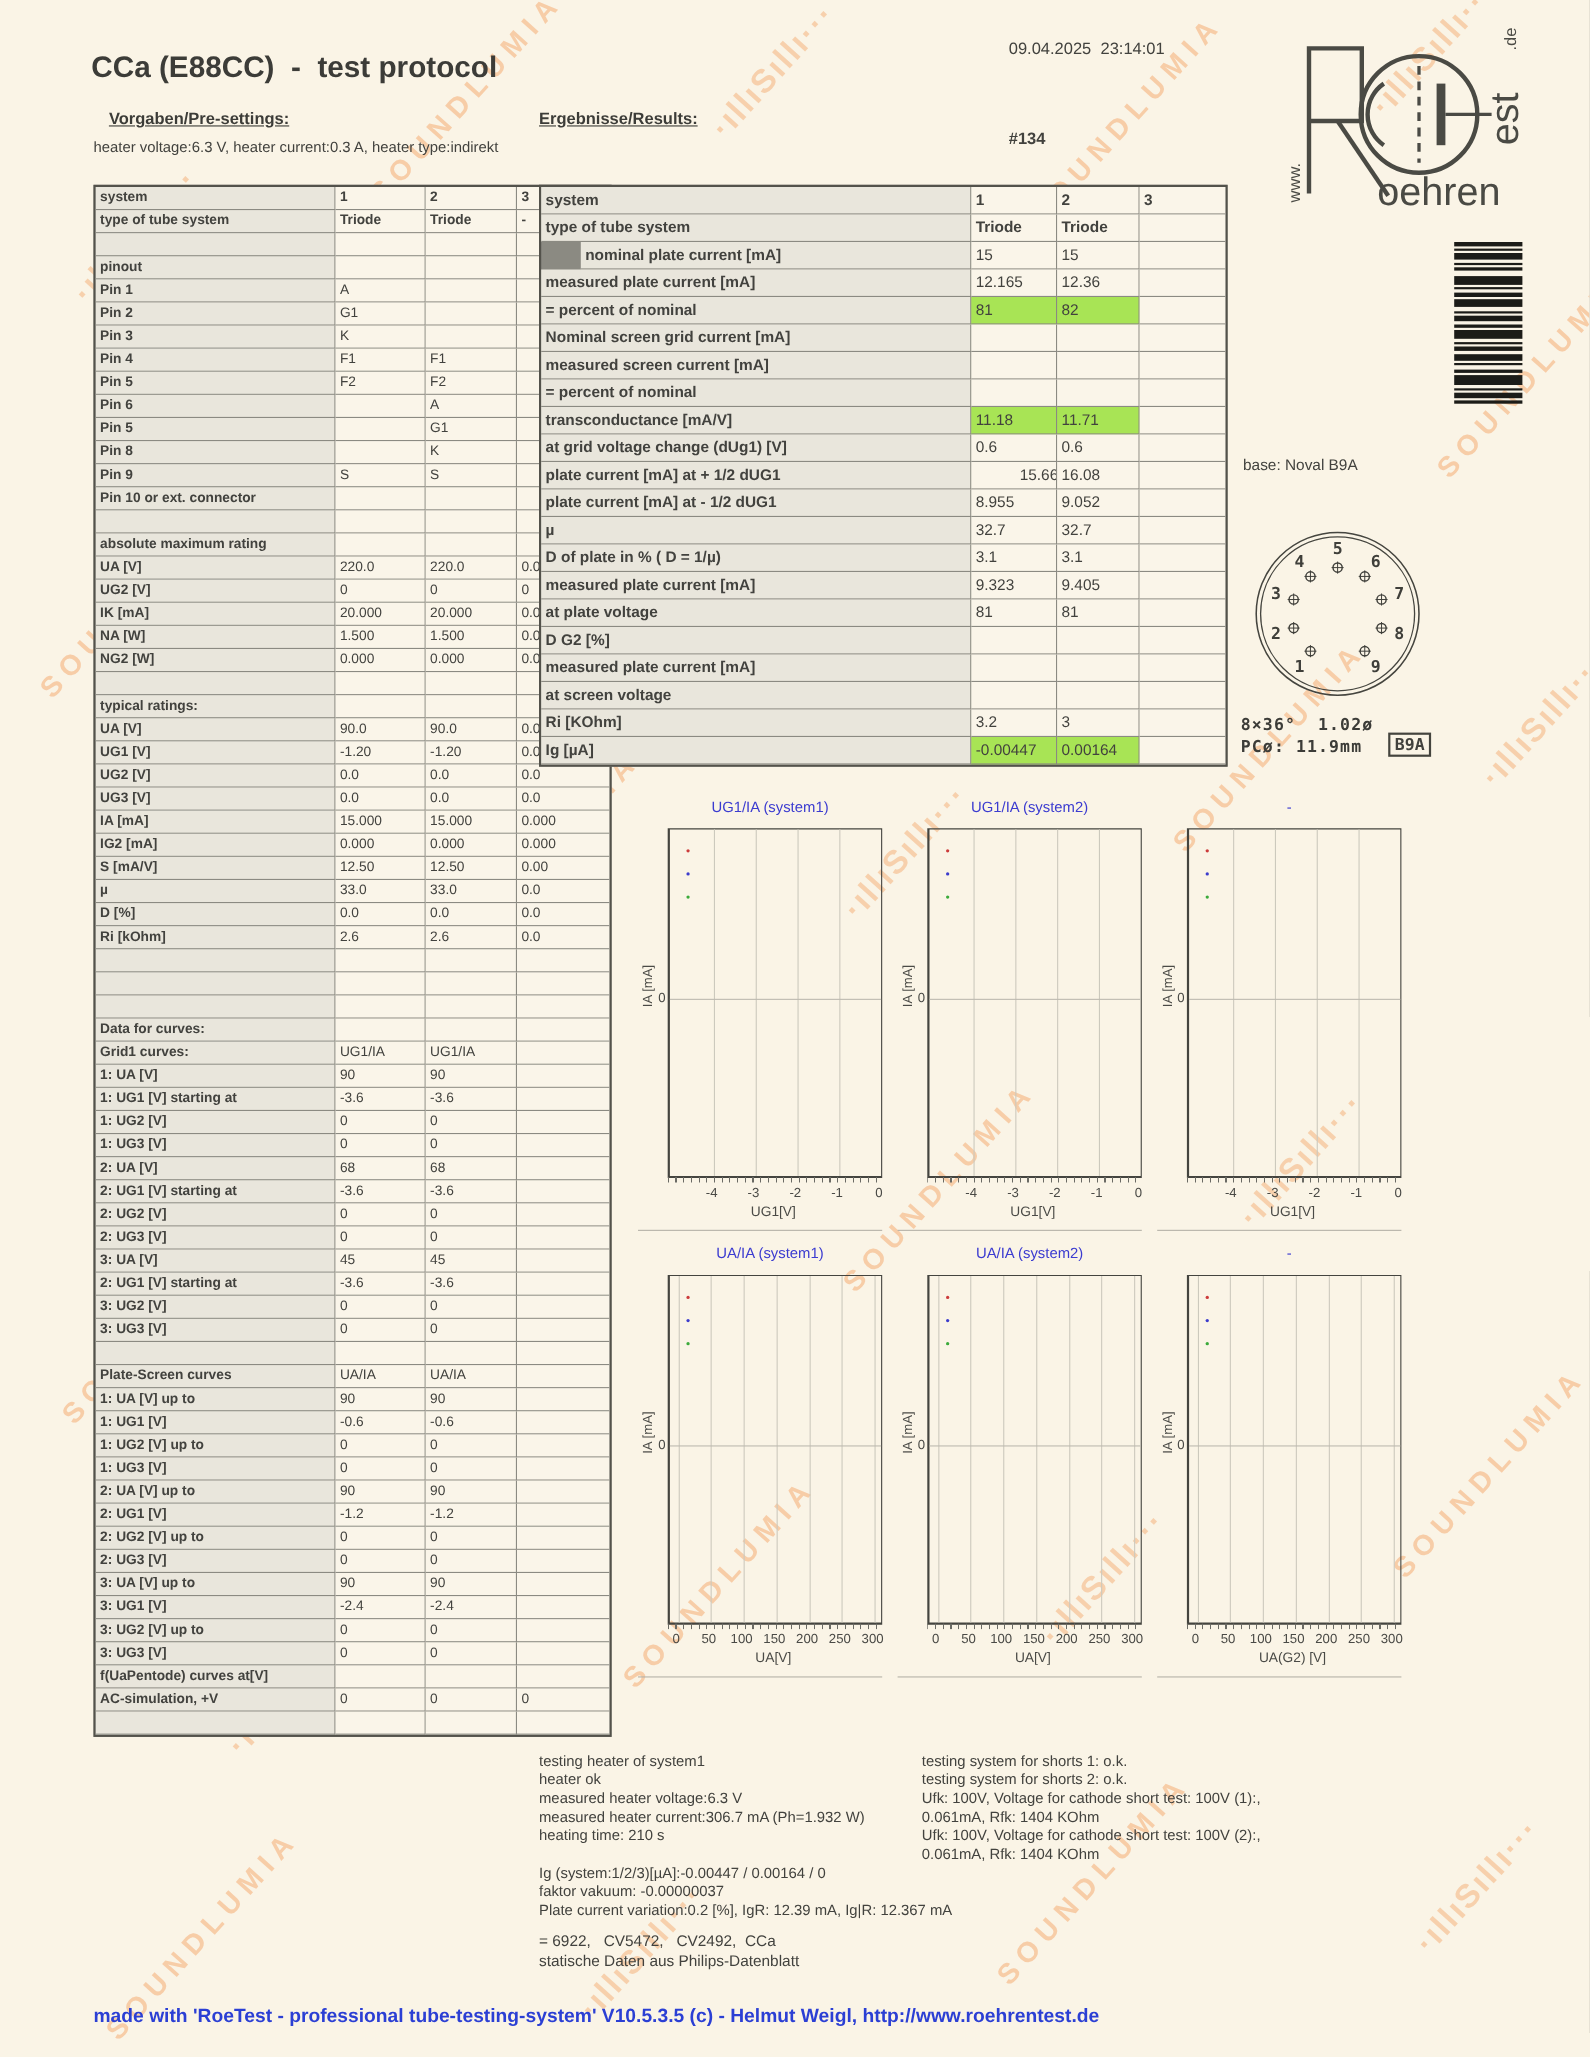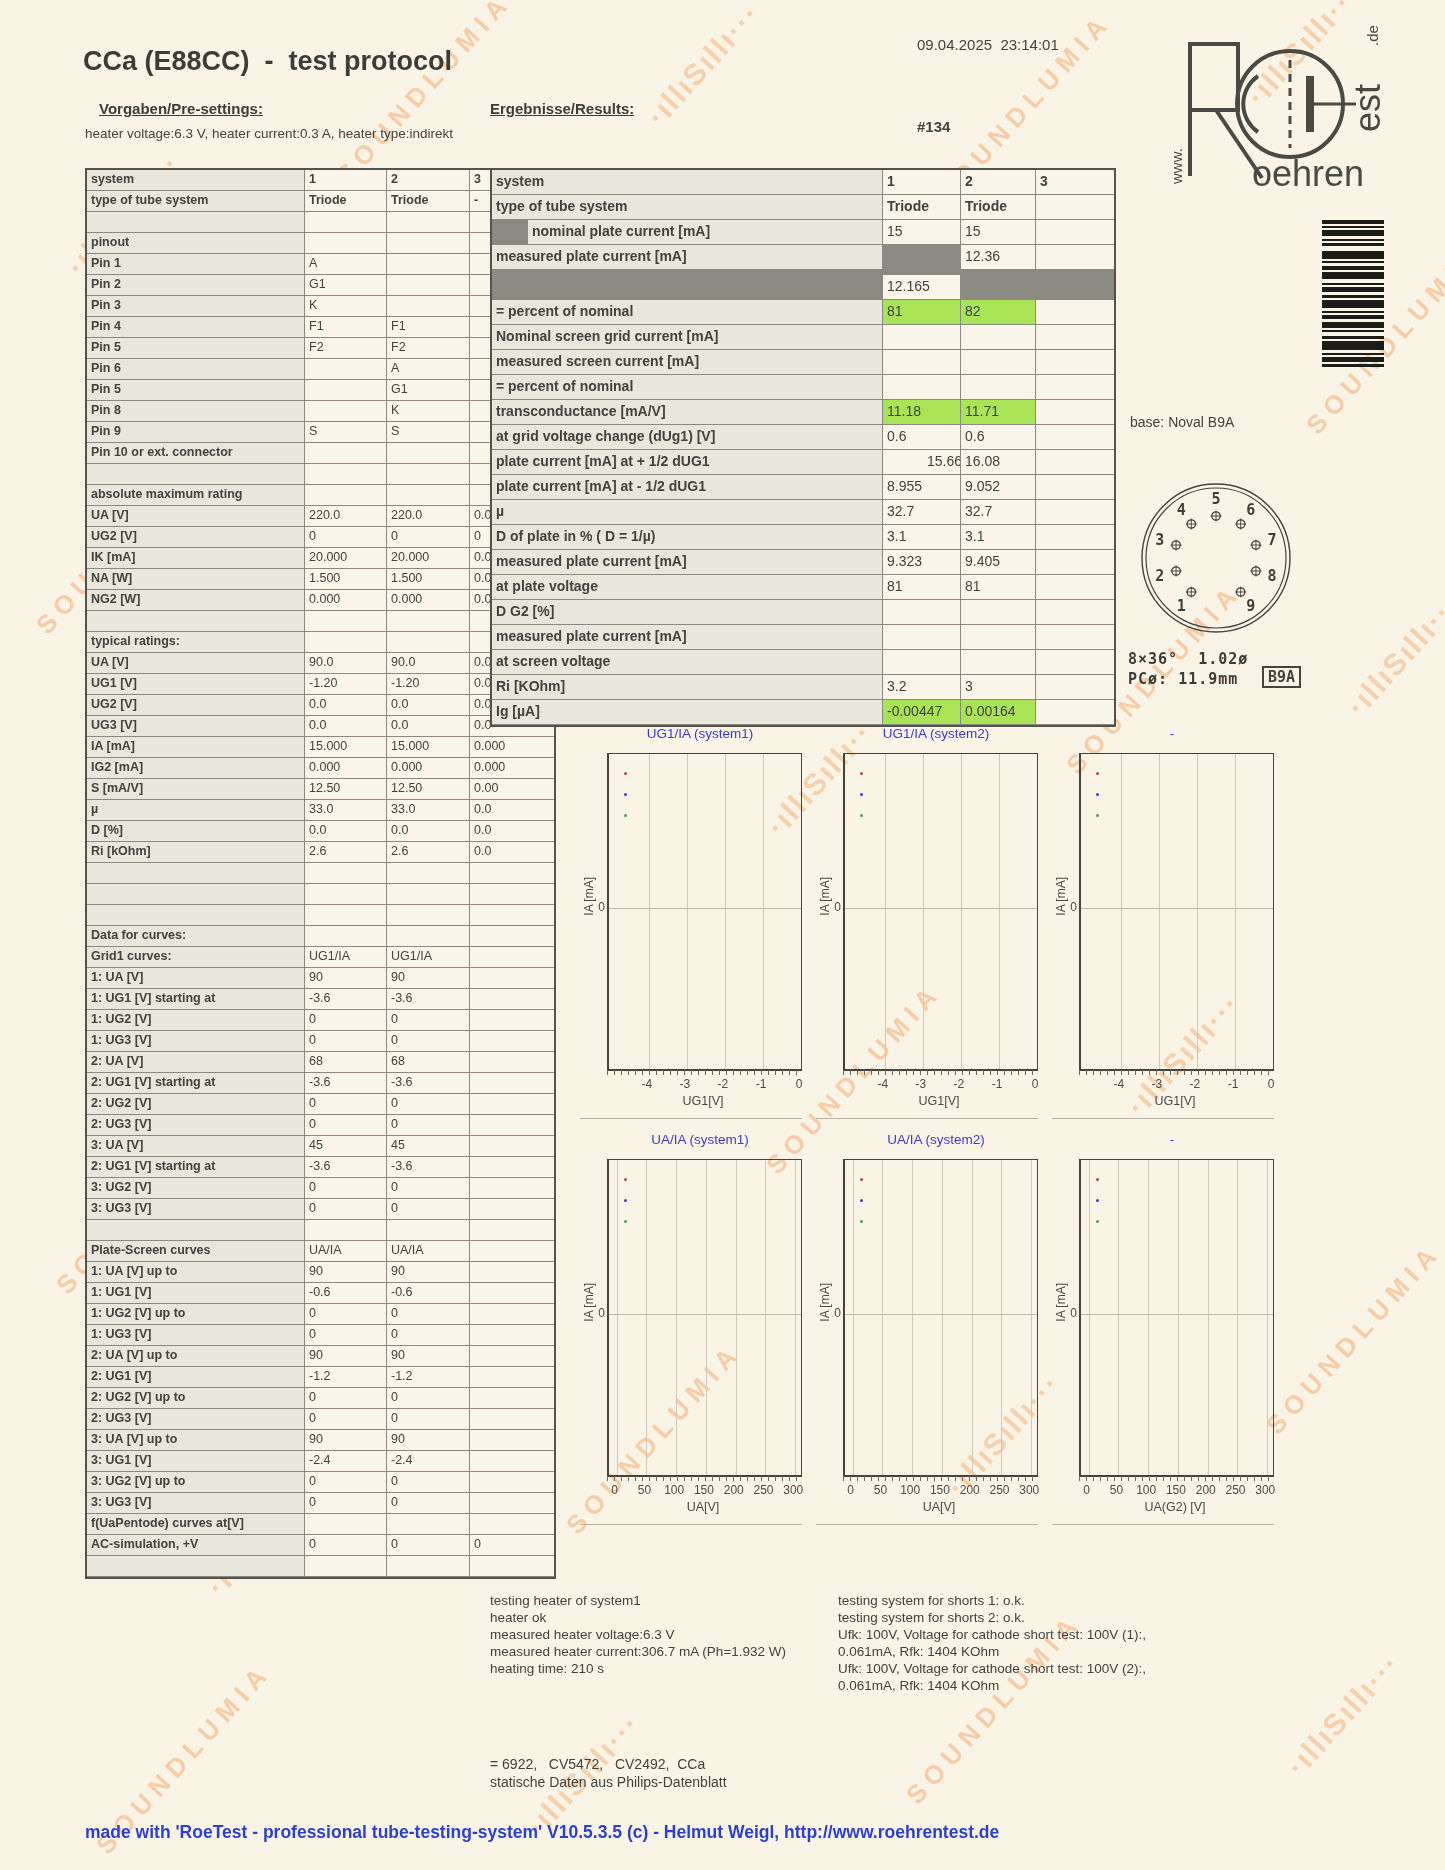--- a/index.html
+++ b/index.html
@@ -415,21 +415,21 @@
       <div class="cell val last bold" style="height: 24px; line-height: 22px;">3</div>
       <div class="cell lab" style="height: 24px; line-height: 22px;">type of tube system</div>
       <div class="cell val bold" style="height: 24px; line-height: 22px;">Triode</div>
       <div class="cell val bold" style="height: 24px; line-height: 22px;">Triode</div>
       <div class="cell val last bold" style="height: 24px; line-height: 22px;"></div>
       <div class="cell lab" style="height: 24px; line-height: 22px; margin-left: 36px;">nominal plate current [mA]</div>
       <div class="cell val" style="height: 24px; line-height: 22px;">15</div>
       <div class="cell val" style="height: 24px; line-height: 22px;">15</div>
       <div class="cell val last" style="height: 24px; line-height: 22px;"></div>
       <div class="cell lab" style="height: 24px; line-height: 22px;">measured plate current [mA]</div>
-      <div class="cell val" style="height: 24px; line-height: 22px; margin-top: 30px;">12.165</div>
+      <div class="cell val" style="height: 24px; line-height: 22px;">12.165</div>
       <div class="cell val" style="height: 24px; line-height: 22px;">12.36</div>
       <div class="cell val last" style="height: 24px; line-height: 22px;"></div>
       <div class="cell lab" style="height: 24px; line-height: 22px;">= percent of nominal</div>
       <div class="cell val green" style="height: 24px; line-height: 22px;">81</div>
       <div class="cell val green" style="height: 24px; line-height: 22px;">82</div>
       <div class="cell val last" style="height: 24px; line-height: 22px;"></div>
       <div class="cell lab" style="height: 24px; line-height: 22px;">Nominal screen grid current [mA]</div>
       <div class="cell val" style="height: 24px; line-height: 22px;"></div>
       <div class="cell val" style="height: 24px; line-height: 22px;"></div>
       <div class="cell val last" style="height: 24px; line-height: 22px;"></div>
@@ -685,19 +685,20 @@
         <div class="xtick" style="left: 183.48px; top: 355px;">250</div>
         <div class="xtick" style="left: 213.24px; top: 355px;">300</div>
         <div class="xlab" style="left: 27px; width: 192px; top: 372px;">UA(G2) [V]</div>
         <div class="ylab" style="left: 2px; top: 154.5px;">IA [mA]</div>
         <div class="yzero" style="left: 11px; top: 178.35px;">0</div>
       </div>
     </div>
 
   <div id="notes-left" class="noteblock" style="left:490px;top:1592px;"><div class="tline">testing heater of system1</div><div class="tline">heater ok</div><div class="tline">measured heater voltage:6.3 V</div><div class="tline">measured heater current:306.7 mA (Ph=1.932 W)</div><div class="tline">heating time: 210 s</div></div>
   <div id="notes-right" class="noteblock" style="left:838px;top:1592px;"><div class="tline">testing system for shorts 1: o.k.</div><div class="tline">testing system for shorts 2: o.k.</div><div class="tline">Ufk: 100V, Voltage for cathode short test: 100V (1):,</div><div class="tline">0.061mA, Rfk: 1404 KOhm</div><div class="tline">Ufk: 100V, Voltage for cathode short test: 100V (2):,</div><div class="tline">0.061mA, Rfk: 1404 KOhm</div></div>
+  <div id="notes-ig" class="noteblock" style="left:490px;top:1694px;"><div class="tline">Ig (system:1/2/3)[µA]:-0.00447 / 0.00164 / 0</div><div class="tline">faktor vakuum: -0.00000037</div><div class="tline">Plate current variation:0.2 [%], IgR: 12.39 mA, Ig|R: 12.367 mA</div></div>
 
   <div class="equiv" style="top:1756px;">= 6922,   CV5472,   CV2492,  CCa</div>
   <div class="equiv" style="top:1774px;">statische Daten aus Philips-Datenblatt</div>
 
   <div class="abs footer">made with 'RoeTest - professional tube-testing-system' V10.5.3.5 (c) - Helmut Weigl, http://www.roehrentest.de</div>
 
 </div>
 
 </body></html>

